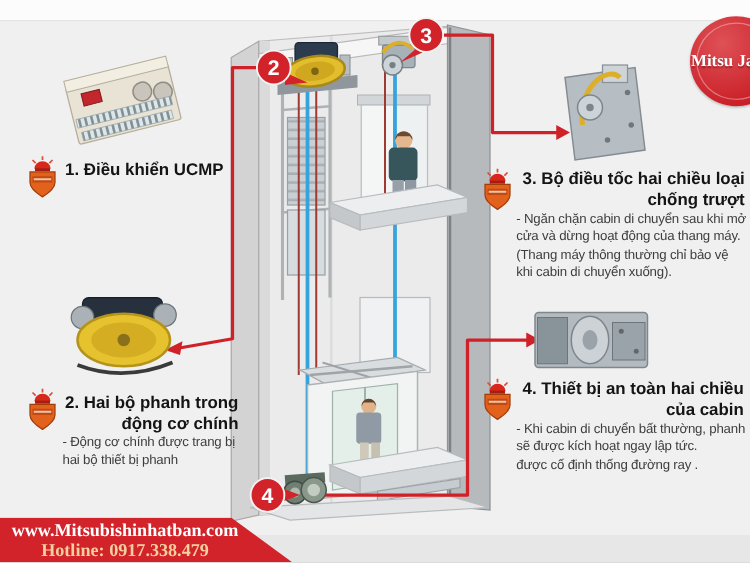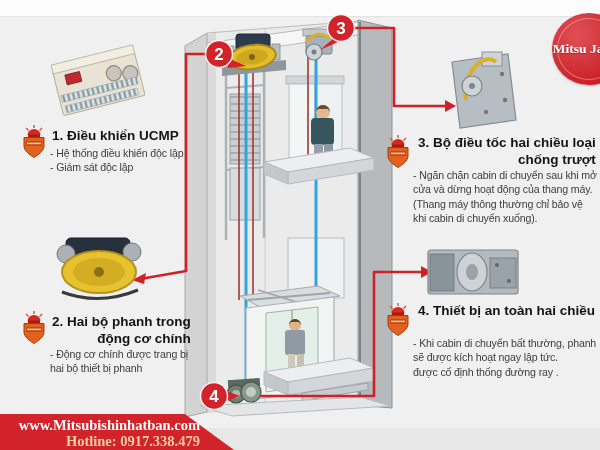--- a/index.html
+++ b/index.html
@@ -34,21 +34,21 @@
     font-weight:bold;font-size:13.5px;white-space:nowrap;text-shadow:0 1px 1px rgba(0,0,0,.3);
   }
   .logo-ring{position:absolute;inset:5px;border-radius:50%;border:1px solid rgba(255,255,255,.35);}
 
   
   .footer{
     position:absolute;left:0;top:414px;width:234px;height:36px;background:#d2232a;
     clip-path:polygon(0 0, 79% 0, 100% 100%, 0 100%);
     font-family:"Liberation Serif","DejaVu Serif",serif;font-weight:bold;
   }
-  .footer-inner{width:200px;text-align:right;padding-top:3px;}
+  .footer-inner{width:200px;text-align:center;padding-top:3px;}
   .footer-site{color:#ffffff;font-size:14.5px;line-height:16px;}
   .footer-hotline{color:#f4cf9e;font-size:14.5px;line-height:16px;}
 </style>
 </head>
 <body>
 
 <div class="stage">
 
   <div class="top-strip"></div>
   <div class="bottom-strip"></div>
@@ -279,24 +279,20 @@
     <path d="M5.5,11 a6.5,6 0 0 1 13,0 z" fill="#d8281c"></path>
     <rect x="6" y="10.5" width="12" height="2.5" fill="#a81d12"></rect>
     <path d="M2,13.5 h20 v8.5 c0,5 -6,9 -10,11.5 c-4,-2.5 -10,-6.5 -10,-11.5 z" fill="#e2611c" stroke="#a33d08" stroke-width="1"></path>
     <rect x="4" y="17" width="16" height="5" fill="#c24a10"></rect>
     <rect x="5" y="18.6" width="14" height="1.6" fill="#f7d9c6" opacity="0.85"></rect>
   </svg>
 
   <div class="sec-title" style="left:52px;top:127px;">
     <div class="t-line">1. Điều khiển UCMP</div>
   </div>
-  <div class="sec-body" style="left:50px;top:146px;">
-    <div class="b-line">- Hệ thống điều khiển độc lập</div>
-    <div class="b-line">- Giám sát độc lập</div>
-  </div>
 
   <div class="sec-title" style="left:52px;top:313px;">
     <div class="t-line">2. Hai bộ phanh trong</div>
     <div class="t-line">động cơ chính</div>
   </div>
   <div class="sec-body" style="left:50px;top:347px;">
     <div class="b-line">- Động cơ chính được trang bị</div>
     <div class="b-line">hai bộ thiết bị phanh</div>
   </div>
 
@@ -306,20 +302,21 @@
   </div>
   <div class="sec-body" style="left:413px;top:168px;">
     <div class="b-line">- Ngăn chặn cabin di chuyển sau khi mở</div>
     <div class="b-line">cửa và dừng hoạt động của thang máy.</div>
     <div class="b-line">(Thang máy thông thường chỉ bảo vệ</div>
     <div class="b-line">khi cabin di chuyển xuống).</div>
   </div>
 
   <div class="sec-title" style="left:418px;top:302px;">
     <div class="t-line">4. Thiết bị an toàn hai chiều</div>
+    <div class="t-line">của cabin</div>
   </div>
   <div class="sec-body" style="left:413px;top:336px;">
     <div class="b-line">- Khi cabin di chuyển bất thường, phanh</div>
     <div class="b-line">sẽ được kích hoạt ngay lập tức.</div>
     <div class="b-line">được cố định thống đường ray .</div>
   </div>
 
   <div class="logo">
     <div class="logo-ring"></div>
     <span class="logo-text">Mitsu Japan</span>

